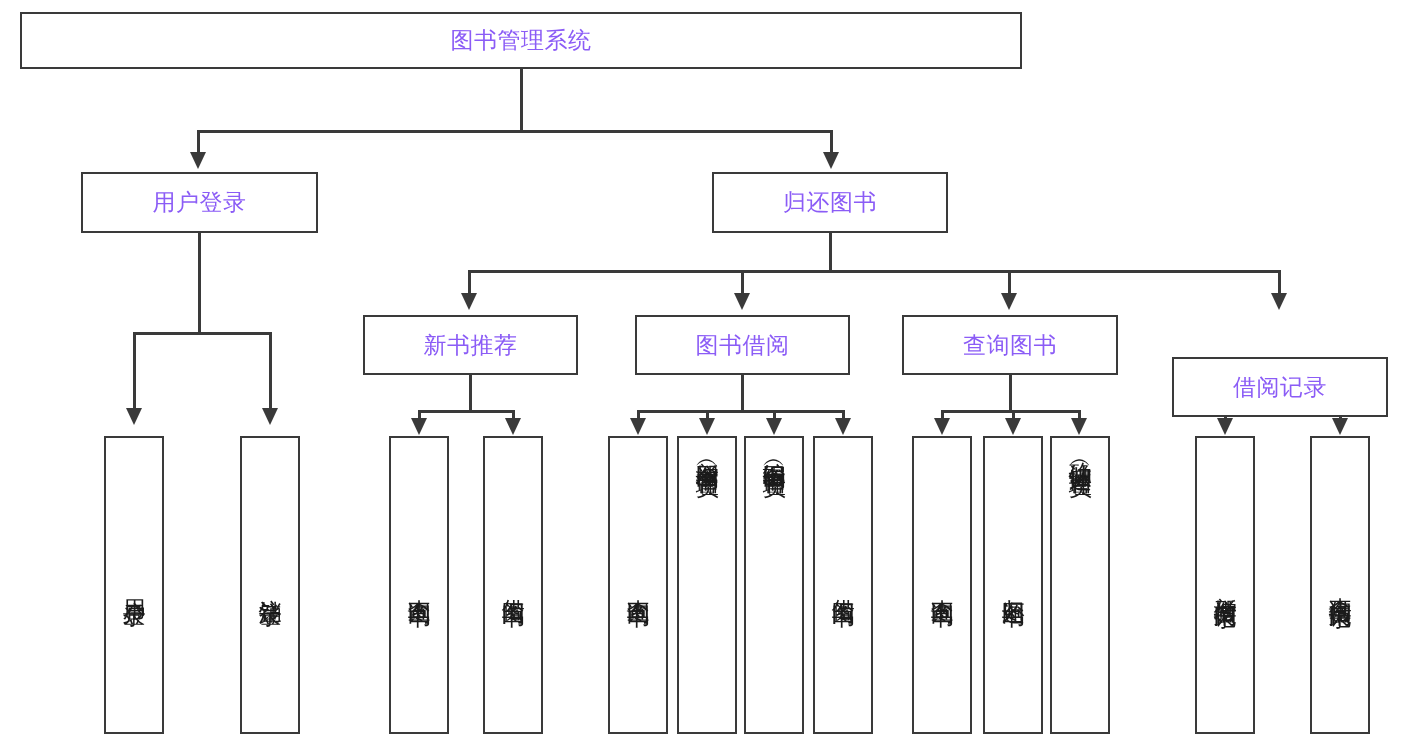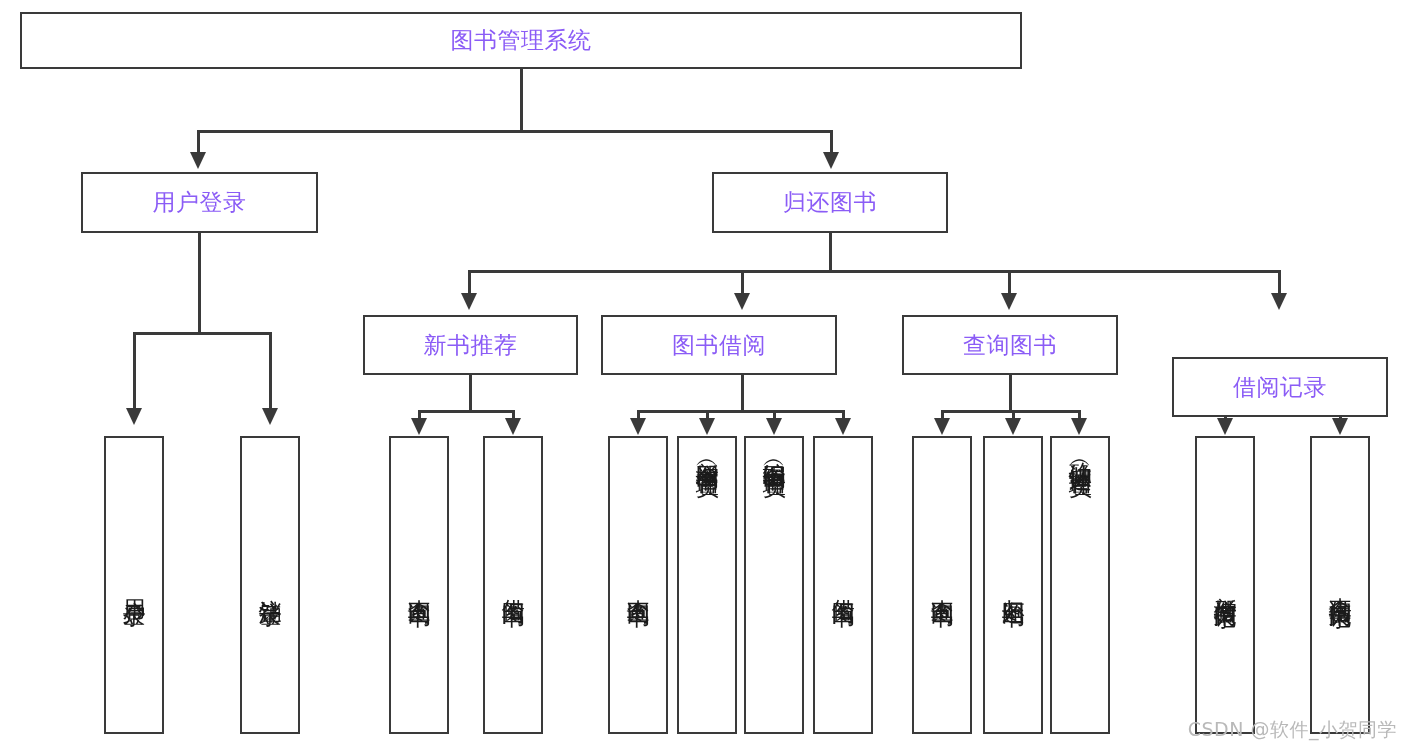--- a/index.html
+++ b/index.html
@@ -136,21 +136,21 @@
   <div class="ln v" style="left:741px; top:270px; width:2.5px; height:27px;"></div>
   <div class="arrow" style="left:734px; top:293px;"></div>
   <div class="ln v" style="left:1008px; top:270px; width:2.5px; height:27px;"></div>
   <div class="arrow" style="left:1001px; top:293px;"></div>
   <div class="ln v" style="left:1278px; top:270px; width:2.5px; height:27px;"></div>
   <div class="arrow" style="left:1271px; top:293px;"></div>
 
   <div class="node" style="left:363px; top:315px; width:215px; height:60px;">
     <span class="label">新书推荐</span>
   </div>
-  <div class="node" style="left:601px; top:315px; width:236px; height:60px;">
+  <div class="node" style="left:635px; top:315px; width:215px; height:60px;">
     <span class="label">图书借阅</span>
   </div>
   <div class="node" style="left:902px; top:315px; width:216px; height:60px;">
     <span class="label">查询图书</span>
   </div>
   <div class="node" style="left:1172px; top:315px; width:216px; height:60px;margin-top:42px;">
     <span class="label">借阅记录</span>
   </div>
 
   <div class="ln v" style="left:469px; top:375px; width:2.5px; height:37px;"></div>
@@ -224,15 +224,14 @@
     <span class="vlabel">确认归还（管理员）</span>
   </div>
 
   <div class="leaf center" style="left:1195px; top:436px; width:60px; height:298px;">
     <span class="vlabel">新增借阅记录</span>
   </div>
   <div class="leaf center" style="left:1310px; top:436px; width:60px; height:298px;">
     <span class="vlabel">查询借阅记录</span>
   </div>
 
-  <div id="watermark">CSDN @软件_小贺同学</div>
 
 </div>
 
 </body></html>

